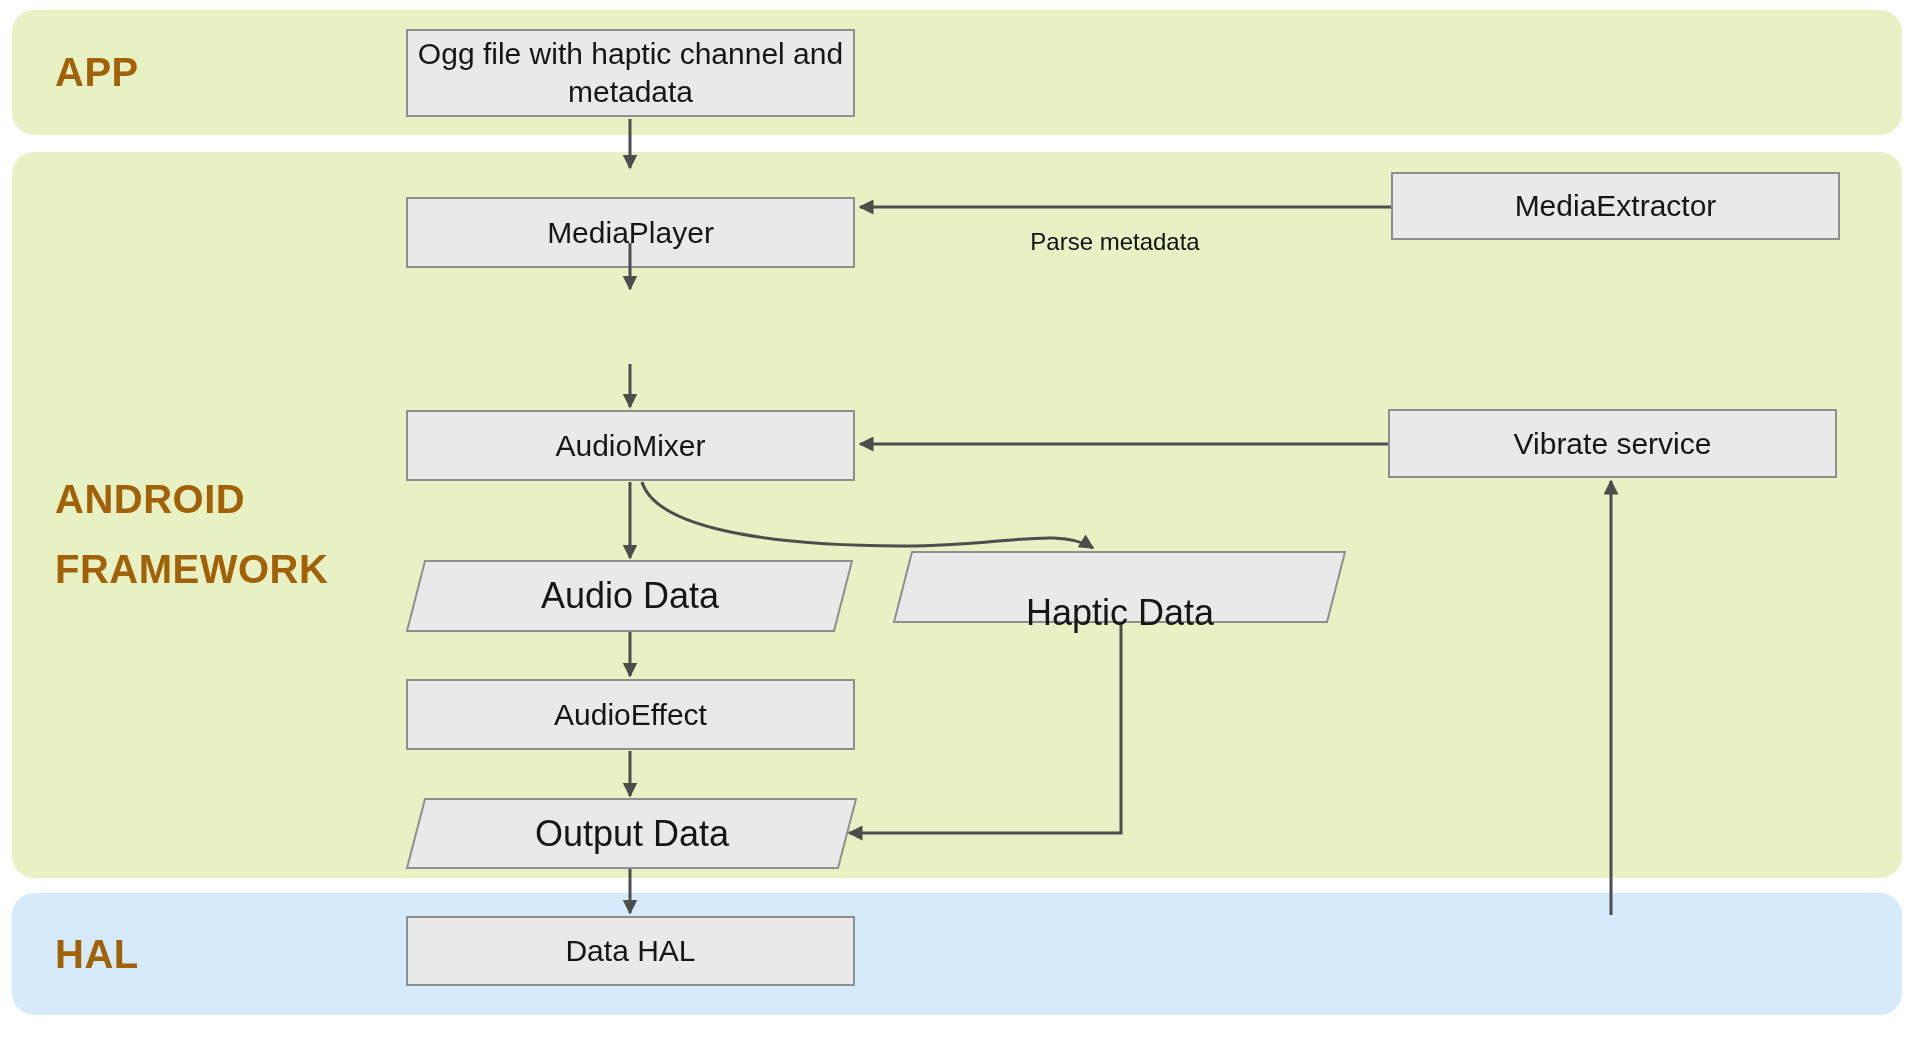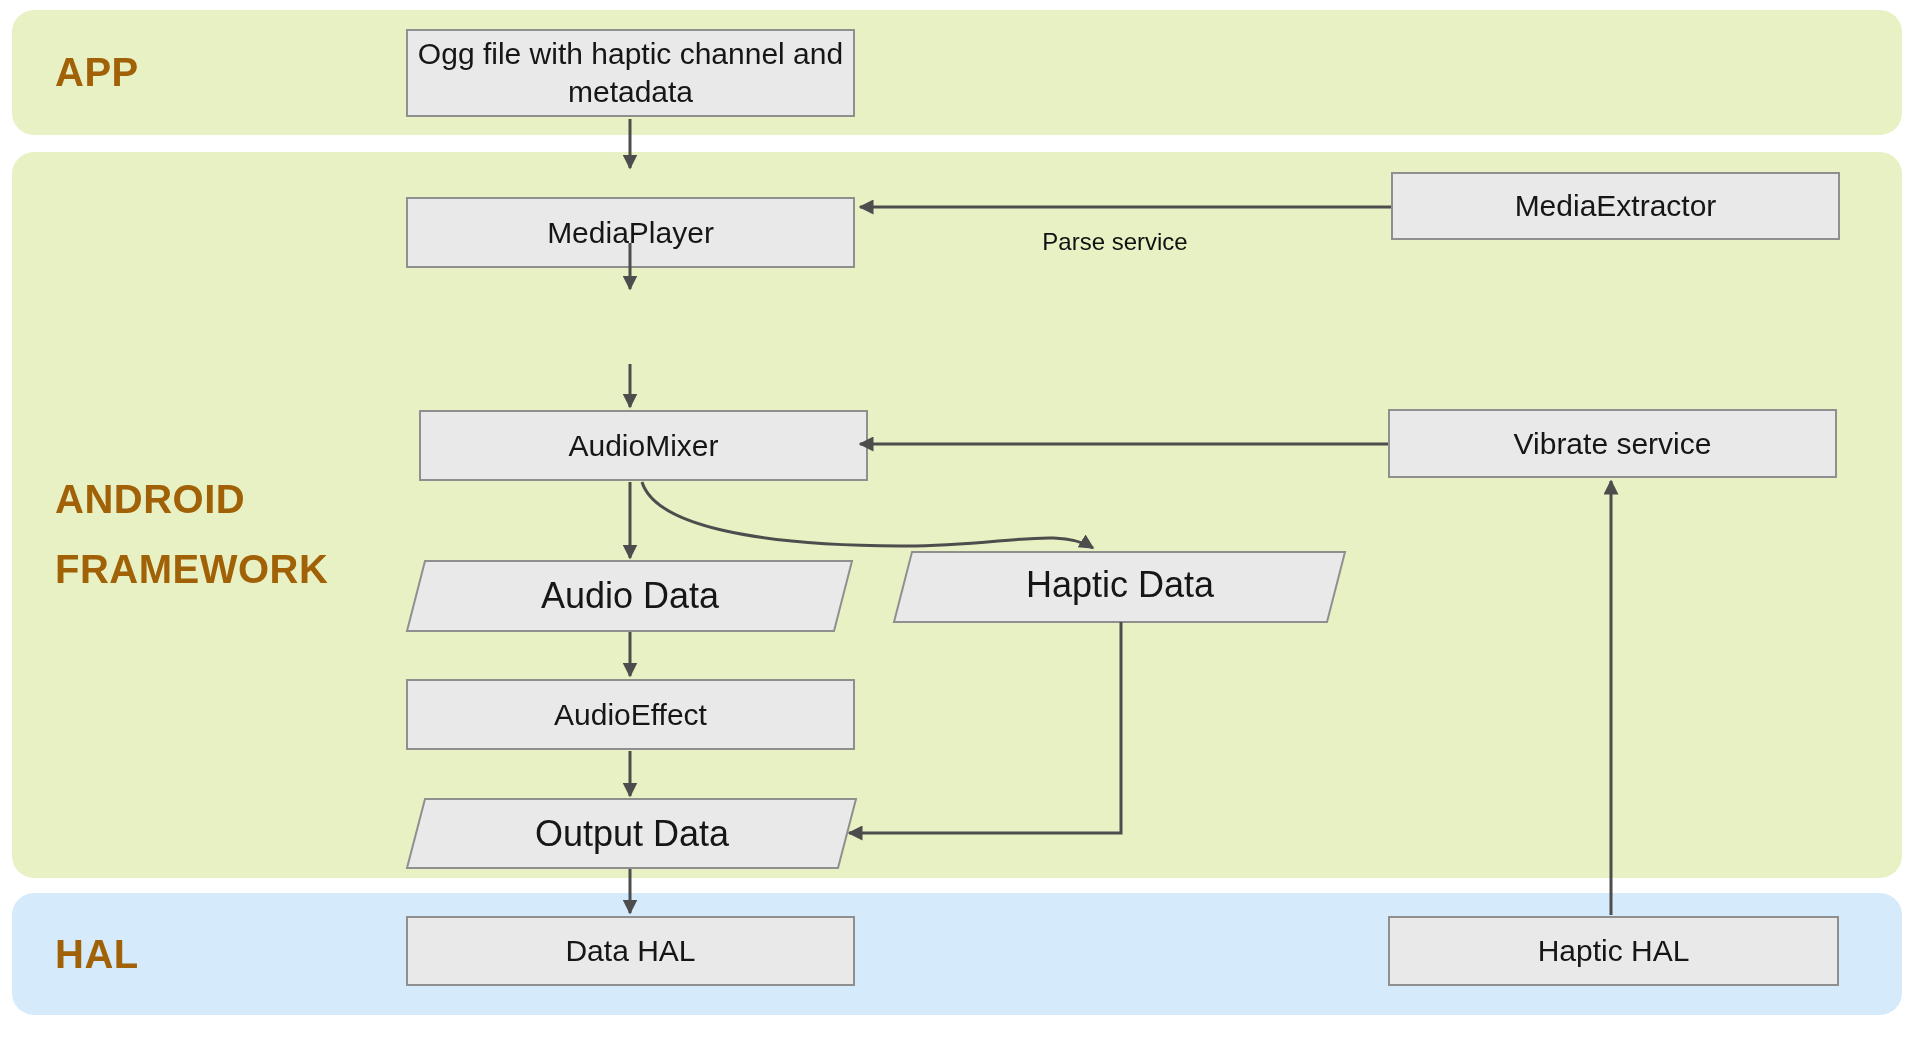--- a/index.html
+++ b/index.html
@@ -26,35 +26,35 @@
   .band-label-framework{top:464px;width:310px;line-height:70px;display:block;}
   .band-label-hal{top:893px;height:122px;}
 
   .node{position:absolute;display:flex;align-items:center;justify-content:center;
     background:var(--node-fill);border:2px solid var(--node-border);
     font-size:30px;text-align:center;line-height:38px;color:var(--ink);}
 
   .n-ogg{left:406px;top:29px;width:449px;height:88px;}
   .n-mediaplayer{left:406px;top:165px;width:449px;height:71px;margin-top:32px;}
   .n-audiotrack{left:406px;top:292px;width:449px;height:71px;}
-  .n-audiomixer{left:406px;top:410px;width:449px;height:71px;margin-left:13px;}
+  .n-audiomixer{left:406px;top:410px;width:449px;height:71px;}
   .n-audioeffect{left:406px;top:679px;width:449px;height:71px;}
   .n-audiohal{left:406px;top:916px;width:449px;height:70px;}
   .n-mediaextractor{left:1391px;top:172px;width:449px;height:68px;text-align:right;}
   .n-vibrateservice{left:1388px;top:409px;width:449px;height:69px;}
   .n-haptichal{left:1388px;top:916px;width:451px;height:70px;}
 
   .overlay{position:absolute;left:0;top:0;width:1918px;height:1039px;pointer-events:none;}
   .overlay .shape{fill:var(--node-fill);stroke:var(--node-border);stroke-width:2px;}
   .overlay .edge{stroke:var(--arrow);stroke-width:3px;fill:none;}
 
   .pgram-label{position:absolute;width:400px;height:36px;display:flex;align-items:center;
     justify-content:center;font-size:36px;color:var(--ink);}
   .l-audiodata{left:430px;top:578px;}
-  .l-hapticdata{left:920px;top:567px;}
+  .l-hapticdata{left:920px;top:595px;}
   .l-outputdata{left:432px;top:816px;}
 
   .edge-label{position:absolute;left:965px;top:228px;width:300px;text-align:center;
     font-size:24px;color:#111111;}
 </style>
 </head>
 <body>
 
 <div class="stage">
 
@@ -80,23 +80,20 @@
     </div>
   <div class="node n-audiohal">
       <span>Data HAL</span>
     </div>
   <div class="node n-mediaextractor">
       <span>MediaExtractor</span>
     </div>
   <div class="node n-vibrateservice">
       <span>Vibrate service</span>
     </div>
-  <div class="node n-haptichal">
-      <span>Haptic HAL</span>
-    </div>
 
   <svg class="overlay" viewBox="0 0 1918 1039" aria-hidden="true">
     <defs>
       <marker id="ah" viewBox="0 0 10 10" refX="9" refY="5" markerWidth="5" markerHeight="5" orient="auto">
         <path d="M0,0 L10,5 L0,10 Z" fill="#4d4d4d"></path>
       </marker>
     </defs>
 
     <polygon class="shape" points="425,561 852,561 834,631 407,631"></polygon>
     <polygon class="shape" points="912,552 1345,552 1327,622 894,622"></polygon>
@@ -113,15 +110,15 @@
     <line class="edge" x1="630" y1="751" x2="630" y2="796" marker-end="url(#ah)"></line>
     <path class="edge" d="M1121,622 L1121,833 L849,833" marker-end="url(#ah)"></path>
     <line class="edge" x1="630" y1="869" x2="630" y2="913" marker-end="url(#ah)"></line>
     <line class="edge" x1="1611" y1="915" x2="1611" y2="481" marker-end="url(#ah)"></line>
   </svg>
 
   <div class="pgram-label l-audiodata">Audio Data</div>
   <div class="pgram-label l-hapticdata">Haptic Data</div>
   <div class="pgram-label l-outputdata">Output Data</div>
 
-  <div class="edge-label">Parse service</div>
+  <div class="edge-label">Parse metadata</div>
 
 </div>
 
 </body></html>

